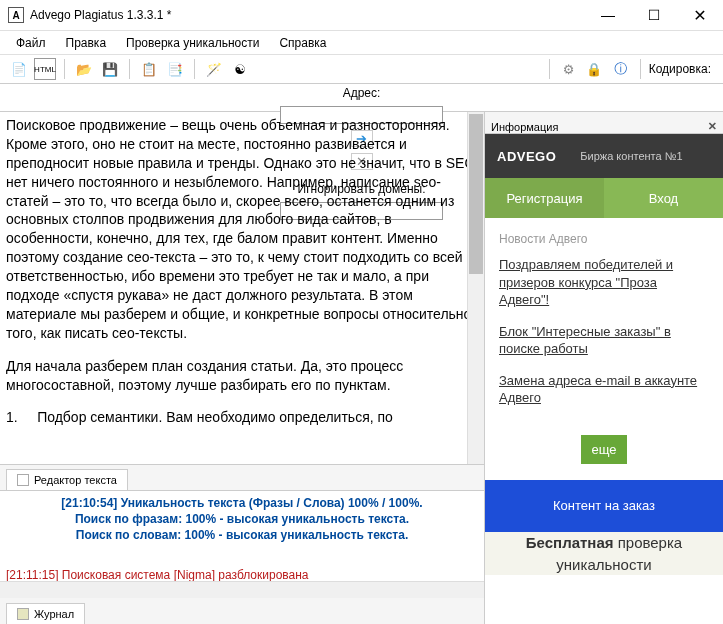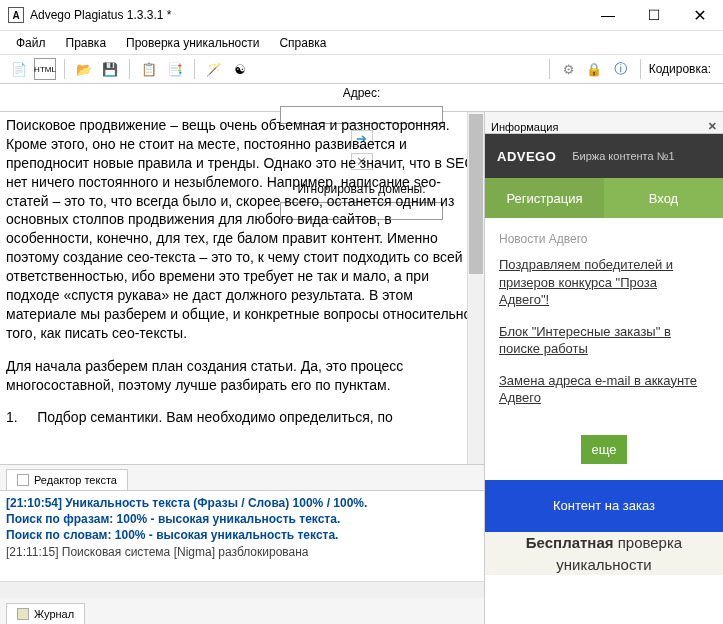--- a/index.html
+++ b/index.html
@@ -27,32 +27,32 @@
 .left-col { width: 485px; display: flex; flex-direction: column; border-right: 1px solid #ccc; }
 .editor-area { flex: 1; position: relative; overflow: hidden; border-bottom: 1px solid #ccc; }
 .editor-text { padding: 4px 6px; font-size: 14px; line-height: 1.35; font-family: Arial, sans-serif; height: 100%; overflow: hidden; }
 .editor-text p { margin-bottom: 14px; }
 .vscroll { position: absolute; right: 0; top: 0; width: 17px; height: 100%; background: #f0f0f0; border-left: 1px solid #ddd; }
 .vscroll .thumb { position: absolute; left: 1px; right: 1px; top: 2px; height: 160px; background: #c0c0c0; }
 .tabs-editor { height: 26px; display: flex; align-items: flex-end; background: #f5f5f5; border-bottom: 1px solid #ccc; padding-left: 6px; }
 .tabs-editor .tab { background: #fff; border: 1px solid #ccc; border-bottom: none; padding: 4px 10px; font-size: 11px; display: flex; align-items: center; gap: 5px; }
 .tabs-editor .tab .ticon { width: 12px; height: 12px; border: 1px solid #aaa; }
 .log-area { height: 90px; padding: 4px 6px; font-size: 12px; font-family: Tahoma, sans-serif; line-height: 1.35; overflow: hidden; position: relative; }
-.log-area .bold-blue { color: #004a9c; font-weight: bold; }
-.log-area .gray { color: #404040; }
+.log-area .bold-blue { color: #004a9c; font-weight: bold; text-align: center; }
+.log-area .gray { color: #b91c1c; margin-top: 23px; }
 .hscroll-area { height: 17px; background: #f0f0f0; border-top: 1px solid #ddd; }
 .tabs-log { height: 26px; display: flex; align-items: flex-end; background: #f5f5f5; padding-left: 6px; }
 .tabs-log .tab { background: #fff; border: 1px solid #ccc; border-bottom: none; padding: 4px 10px; font-size: 11px; display:flex; align-items:center; gap:5px;}
 .tabs-log .tab .ticon { width: 12px; height: 12px; background:#e6e6c0; border:1px solid #aaa;}
 .right-col { flex: 1; display: flex; flex-direction: column; overflow:hidden; }
 .info-header { height: 22px; background: #f5f5f5; border-bottom: 1px solid #ccc; display: flex; align-items: flex-end; padding: 0 6px; font-size: 11px; }
 .info-header .sp { flex: 1; }
 .info-header .x { font-size: 11px; font-weight: bold; color:#555; }
 .advego-bar { background: #3a3a3a; color: #fff; height: 44px; display: flex; align-items: center; padding: 0 12px; font-size: 13px; }
-.advego-bar .brand { font-weight: bold; margin-right: 16px; letter-spacing: 0.5px; }
+.advego-bar .brand { font-weight: bold; margin-right: 24px; letter-spacing: 0.5px; }
 .advego-bar .slogan { font-size: 11px; color: #ccc; }
 .reg-row { display: flex; height: 40px; }
 .reg-row .half { flex: 1; display: flex; align-items: center; justify-content: center; color: #fff; font-size: 13px; }
 .reg-row .reg { background: #7daa4c; }
 .reg-row .login { background: #88b855; }
 .news-block { padding: 14px 14px 10px 14px; }
 .news-block .heading { color: #999; font-size: 12px; margin-bottom: 10px; }
 .news-block .link { display: block; color: #333; text-decoration: underline; font-size: 13px; line-height: 1.35; margin-bottom: 14px; }
 .more-btn { display: flex; justify-content: center; margin: 4px 0 16px 0; }
 .more-btn .btn { background: #68a838; color: #fff; padding: 7px 10px; font-size: 13px; }

